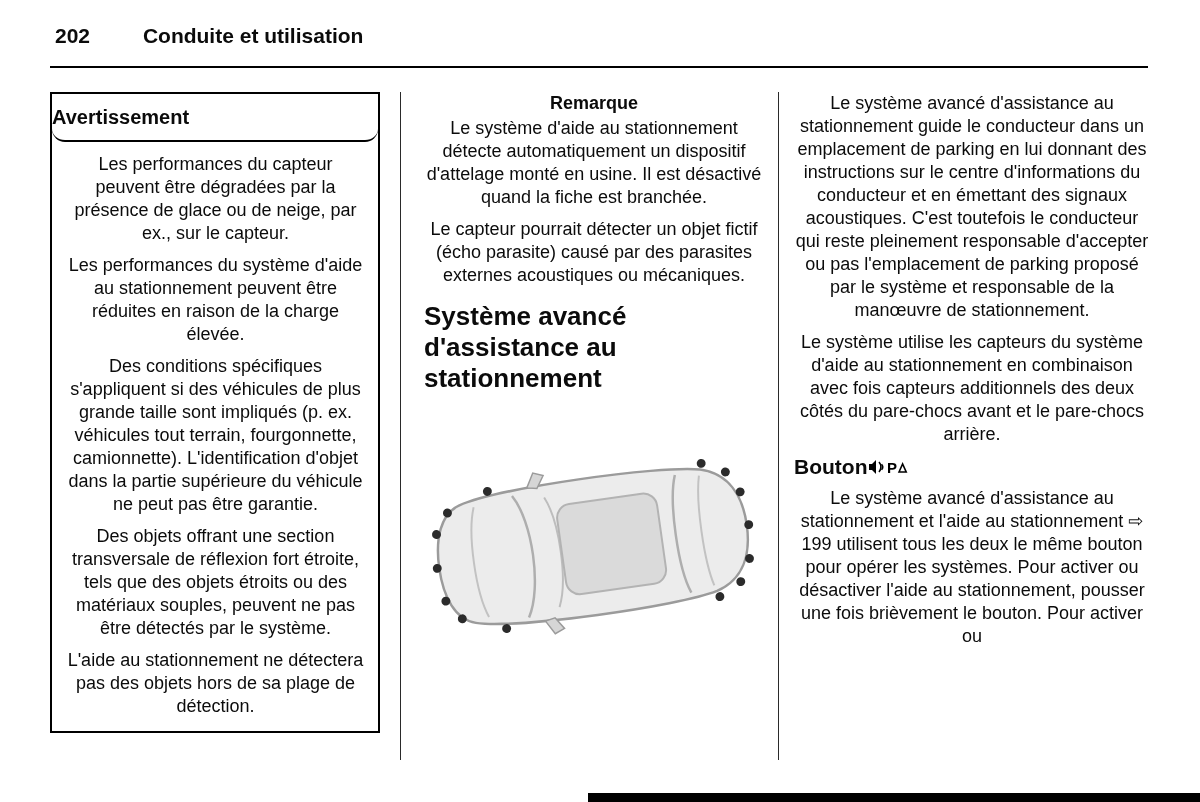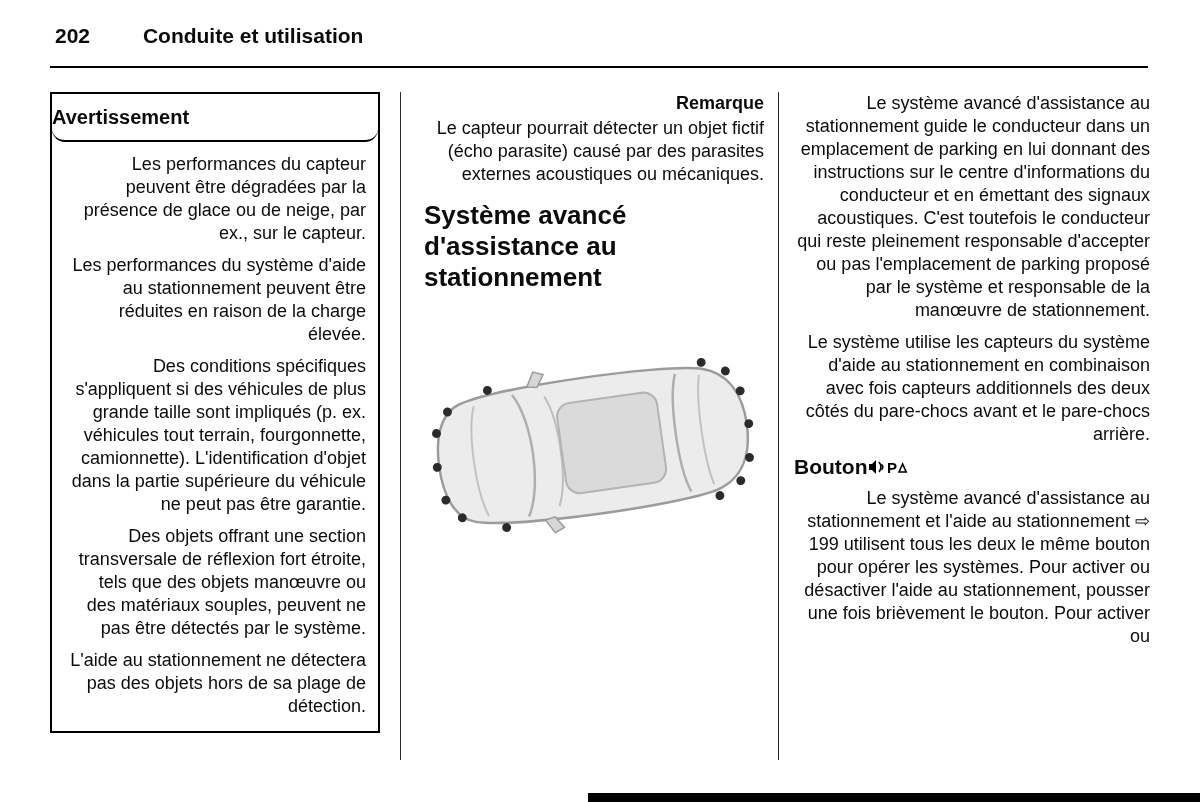--- a/index.html
+++ b/index.html
@@ -13,21 +13,21 @@
   }
   .page { position:absolute; inset:0; background:#fff;padding-left:20px; }
 
   
   .hdr { position:absolute; top:24px; left:55px; font-weight:bold; font-size:21px; white-space:nowrap; }
   .hdr .chapter { margin-left:47px; }
   .header-rule { position:absolute; left:50px; top:66px; width:1098px; height:2px; background:#000; }
 
   
   .col { position:absolute; top:92px; font-size:18px; line-height:23px; }
-  .col p { margin-bottom:9px; text-align:right; }
+  .col p { margin-bottom:9px; text-align:center; }
   .col-left  { left:50px;  width:330px; }
   .col-mid   { left:424px; width:340px; }
   .col-right { left:794px; width:356px; }
 
   .vrule { position:absolute; top:92px; height:668px; width:1px; background:#2a2a2a; }
   .vrule-1 { left:400px; }
   .vrule-2 { left:778px; }
 
   
   .warning-box { border:2px solid #000; background:#fff; }
@@ -59,30 +59,31 @@
   </div>
   <div class="header-rule"></div>
 
   <section class="col col-left">
     <div class="warning-box">
       <div class="warning-title">Avertissement</div>
       <div class="warning-body">
         <p>Les performances du capteur peuvent être dégradées par la présence de glace ou de neige, par ex., sur le capteur.</p>
         <p>Les performances du système d'aide au stationnement peuvent être réduites en raison de la charge élevée.</p>
         <p>Des conditions spécifiques s'appliquent si des véhicules de plus grande taille sont impliqués (p. ex. véhicules tout terrain, fourgonnette, camionnette). L'identification d'objet dans la partie supérieure du véhicule ne peut pas être garantie.</p>
-        <p>Des objets offrant une section transversale de réflexion fort étroite, tels que des objets manœuvre ou des matériaux souples, peuvent ne pas être détectés par le système.</p>
+        <p>Des objets offrant une section transversale de réflexion fort étroite, tels que des objets étroits ou des matériaux souples, peuvent ne pas être détectés par le système.</p>
         <p>L'aide au stationnement ne détectera pas des objets hors de sa plage de détection.</p>
       </div>
     </div>
   </section>
 
   <div class="vrule vrule-1"></div>
 
   <section class="col col-mid">
     <p class="note-title">Remarque</p>
+    <p>Le système d'aide au stationnement détecte automatiquement un dispositif d'attelage monté en usine. Il est désactivé quand la fiche est branchée.</p>
     <p>Le capteur pourrait détecter un objet fictif (écho parasite) causé par des parasites externes acoustiques ou mécaniques.</p>
 
     <h1 class="section-title">
       <span>Système avancé</span>
       <span>d'assistance au</span>
       <span>stationnement</span>
     </h1>
 
     <figure class="car-figure">
       <svg viewBox="0 0 340 275" xmlns="http://www.w3.org/2000/svg">

